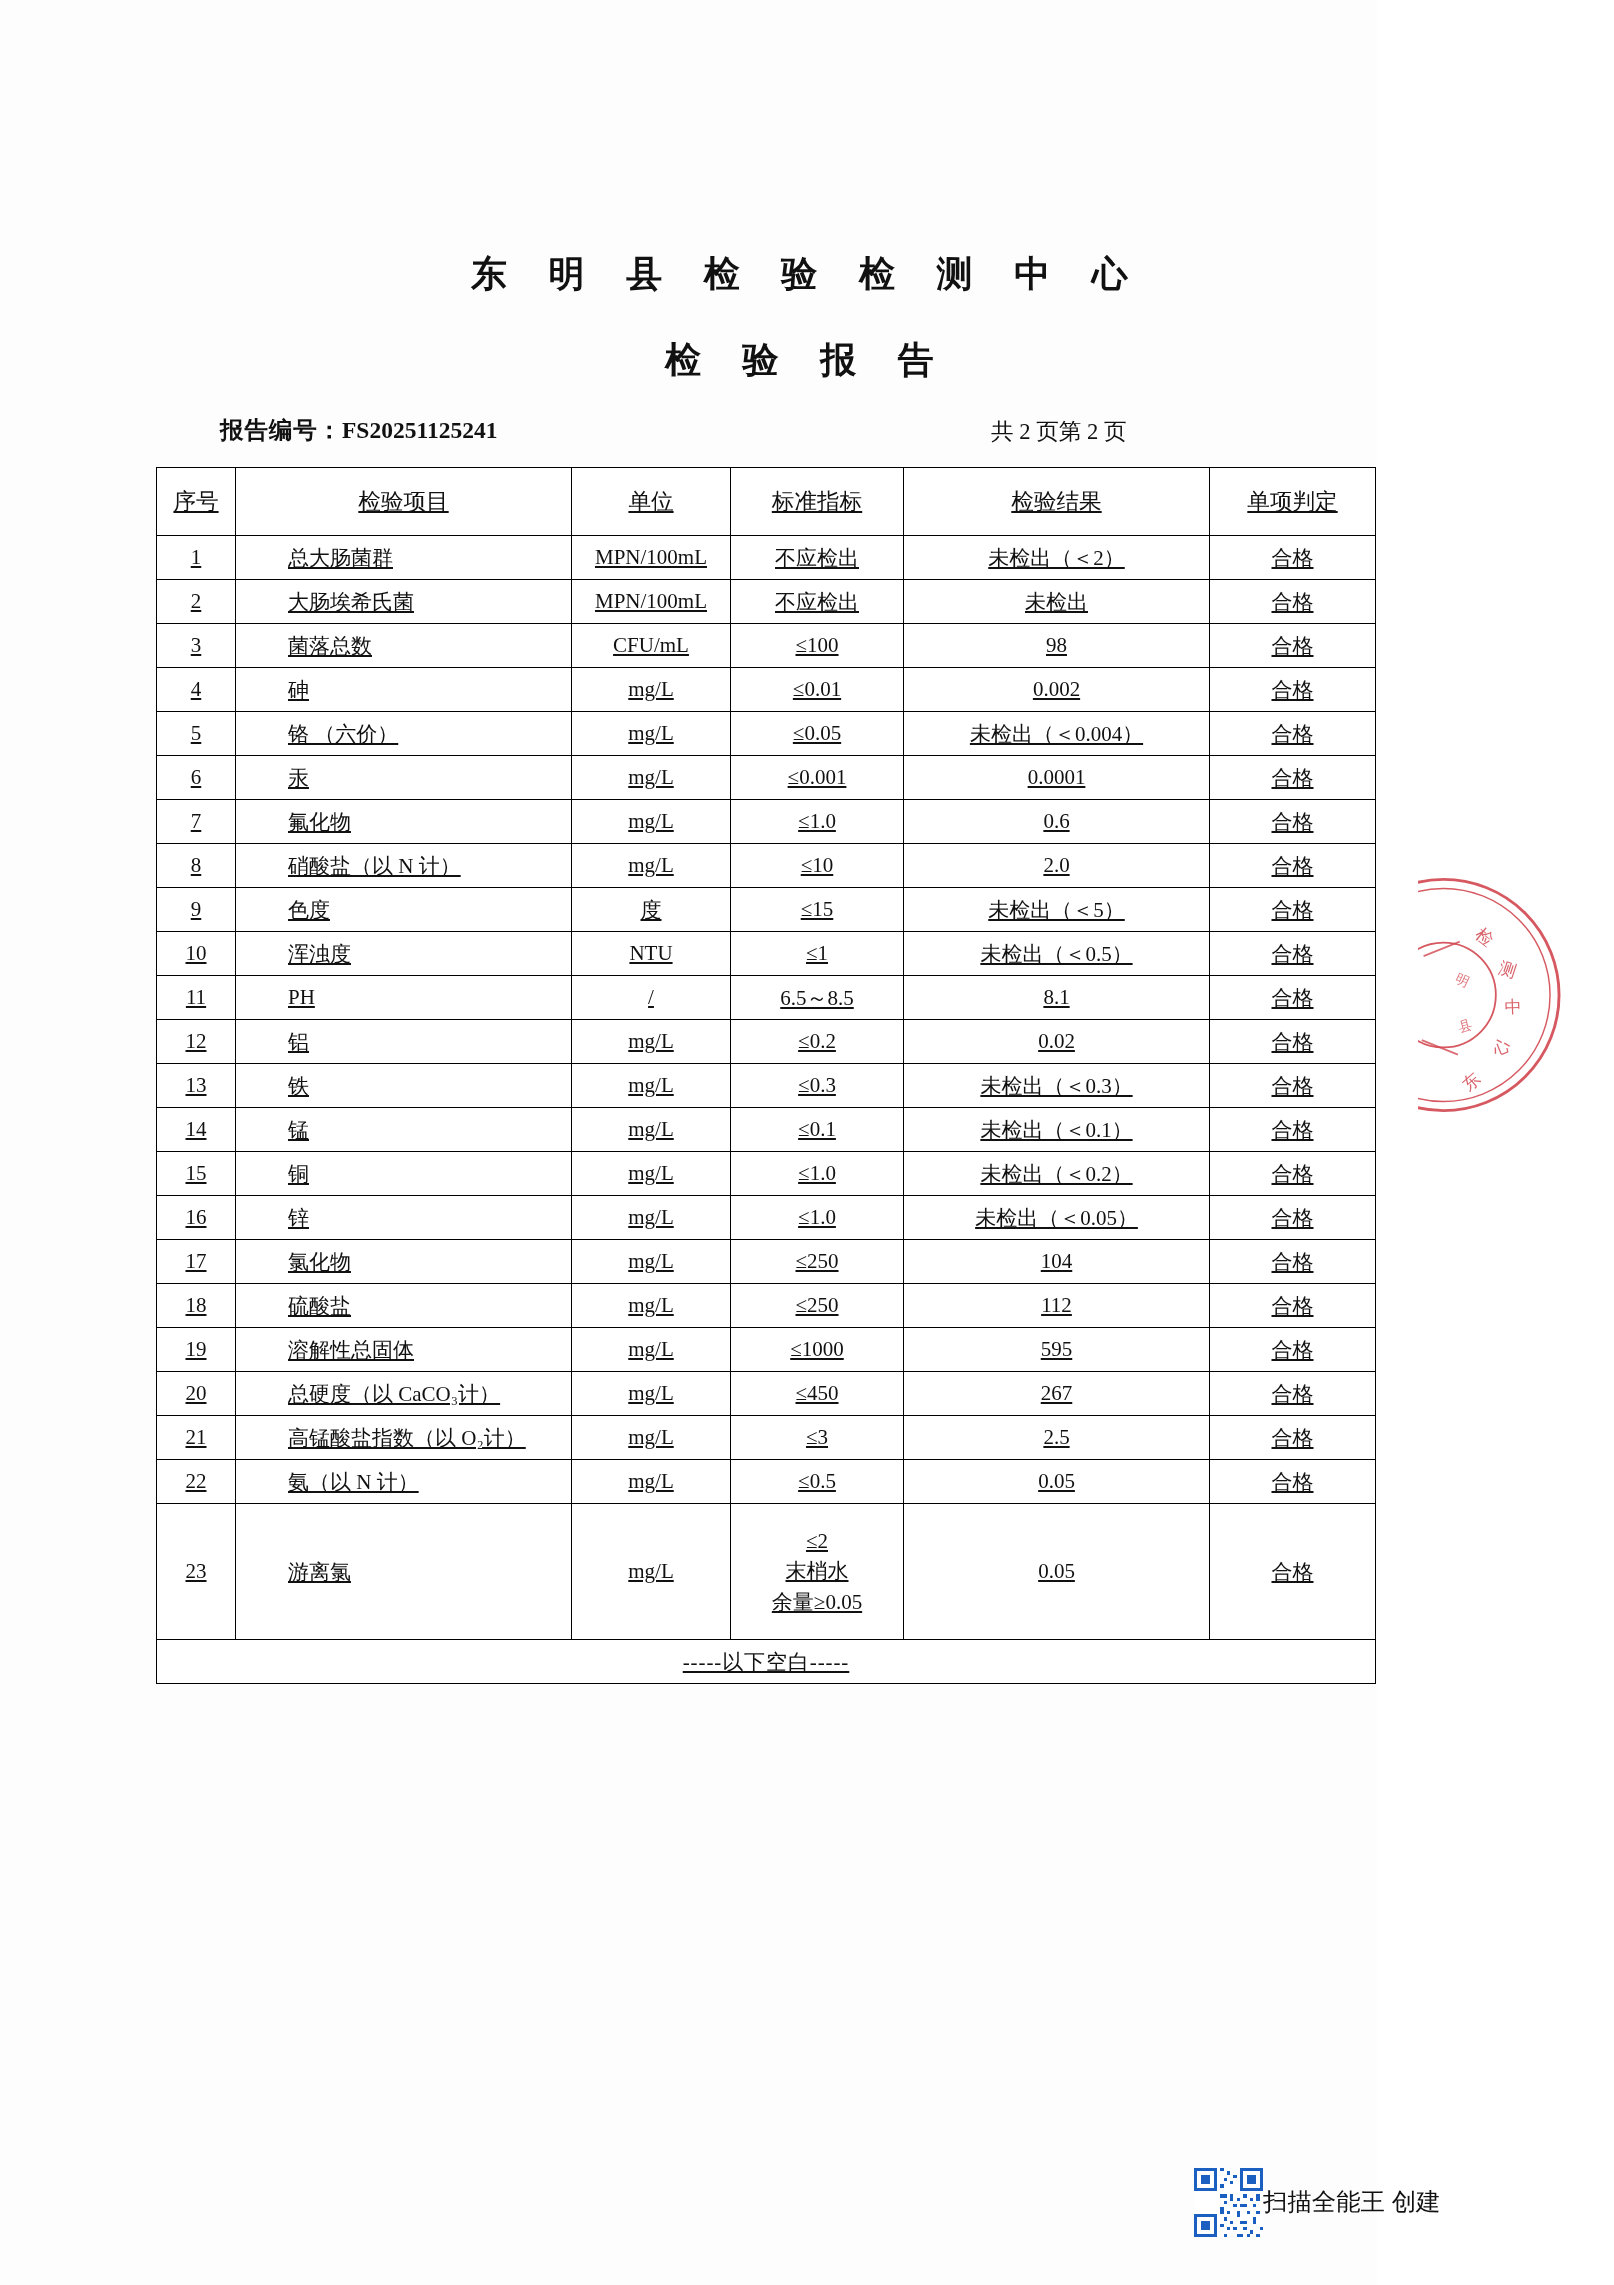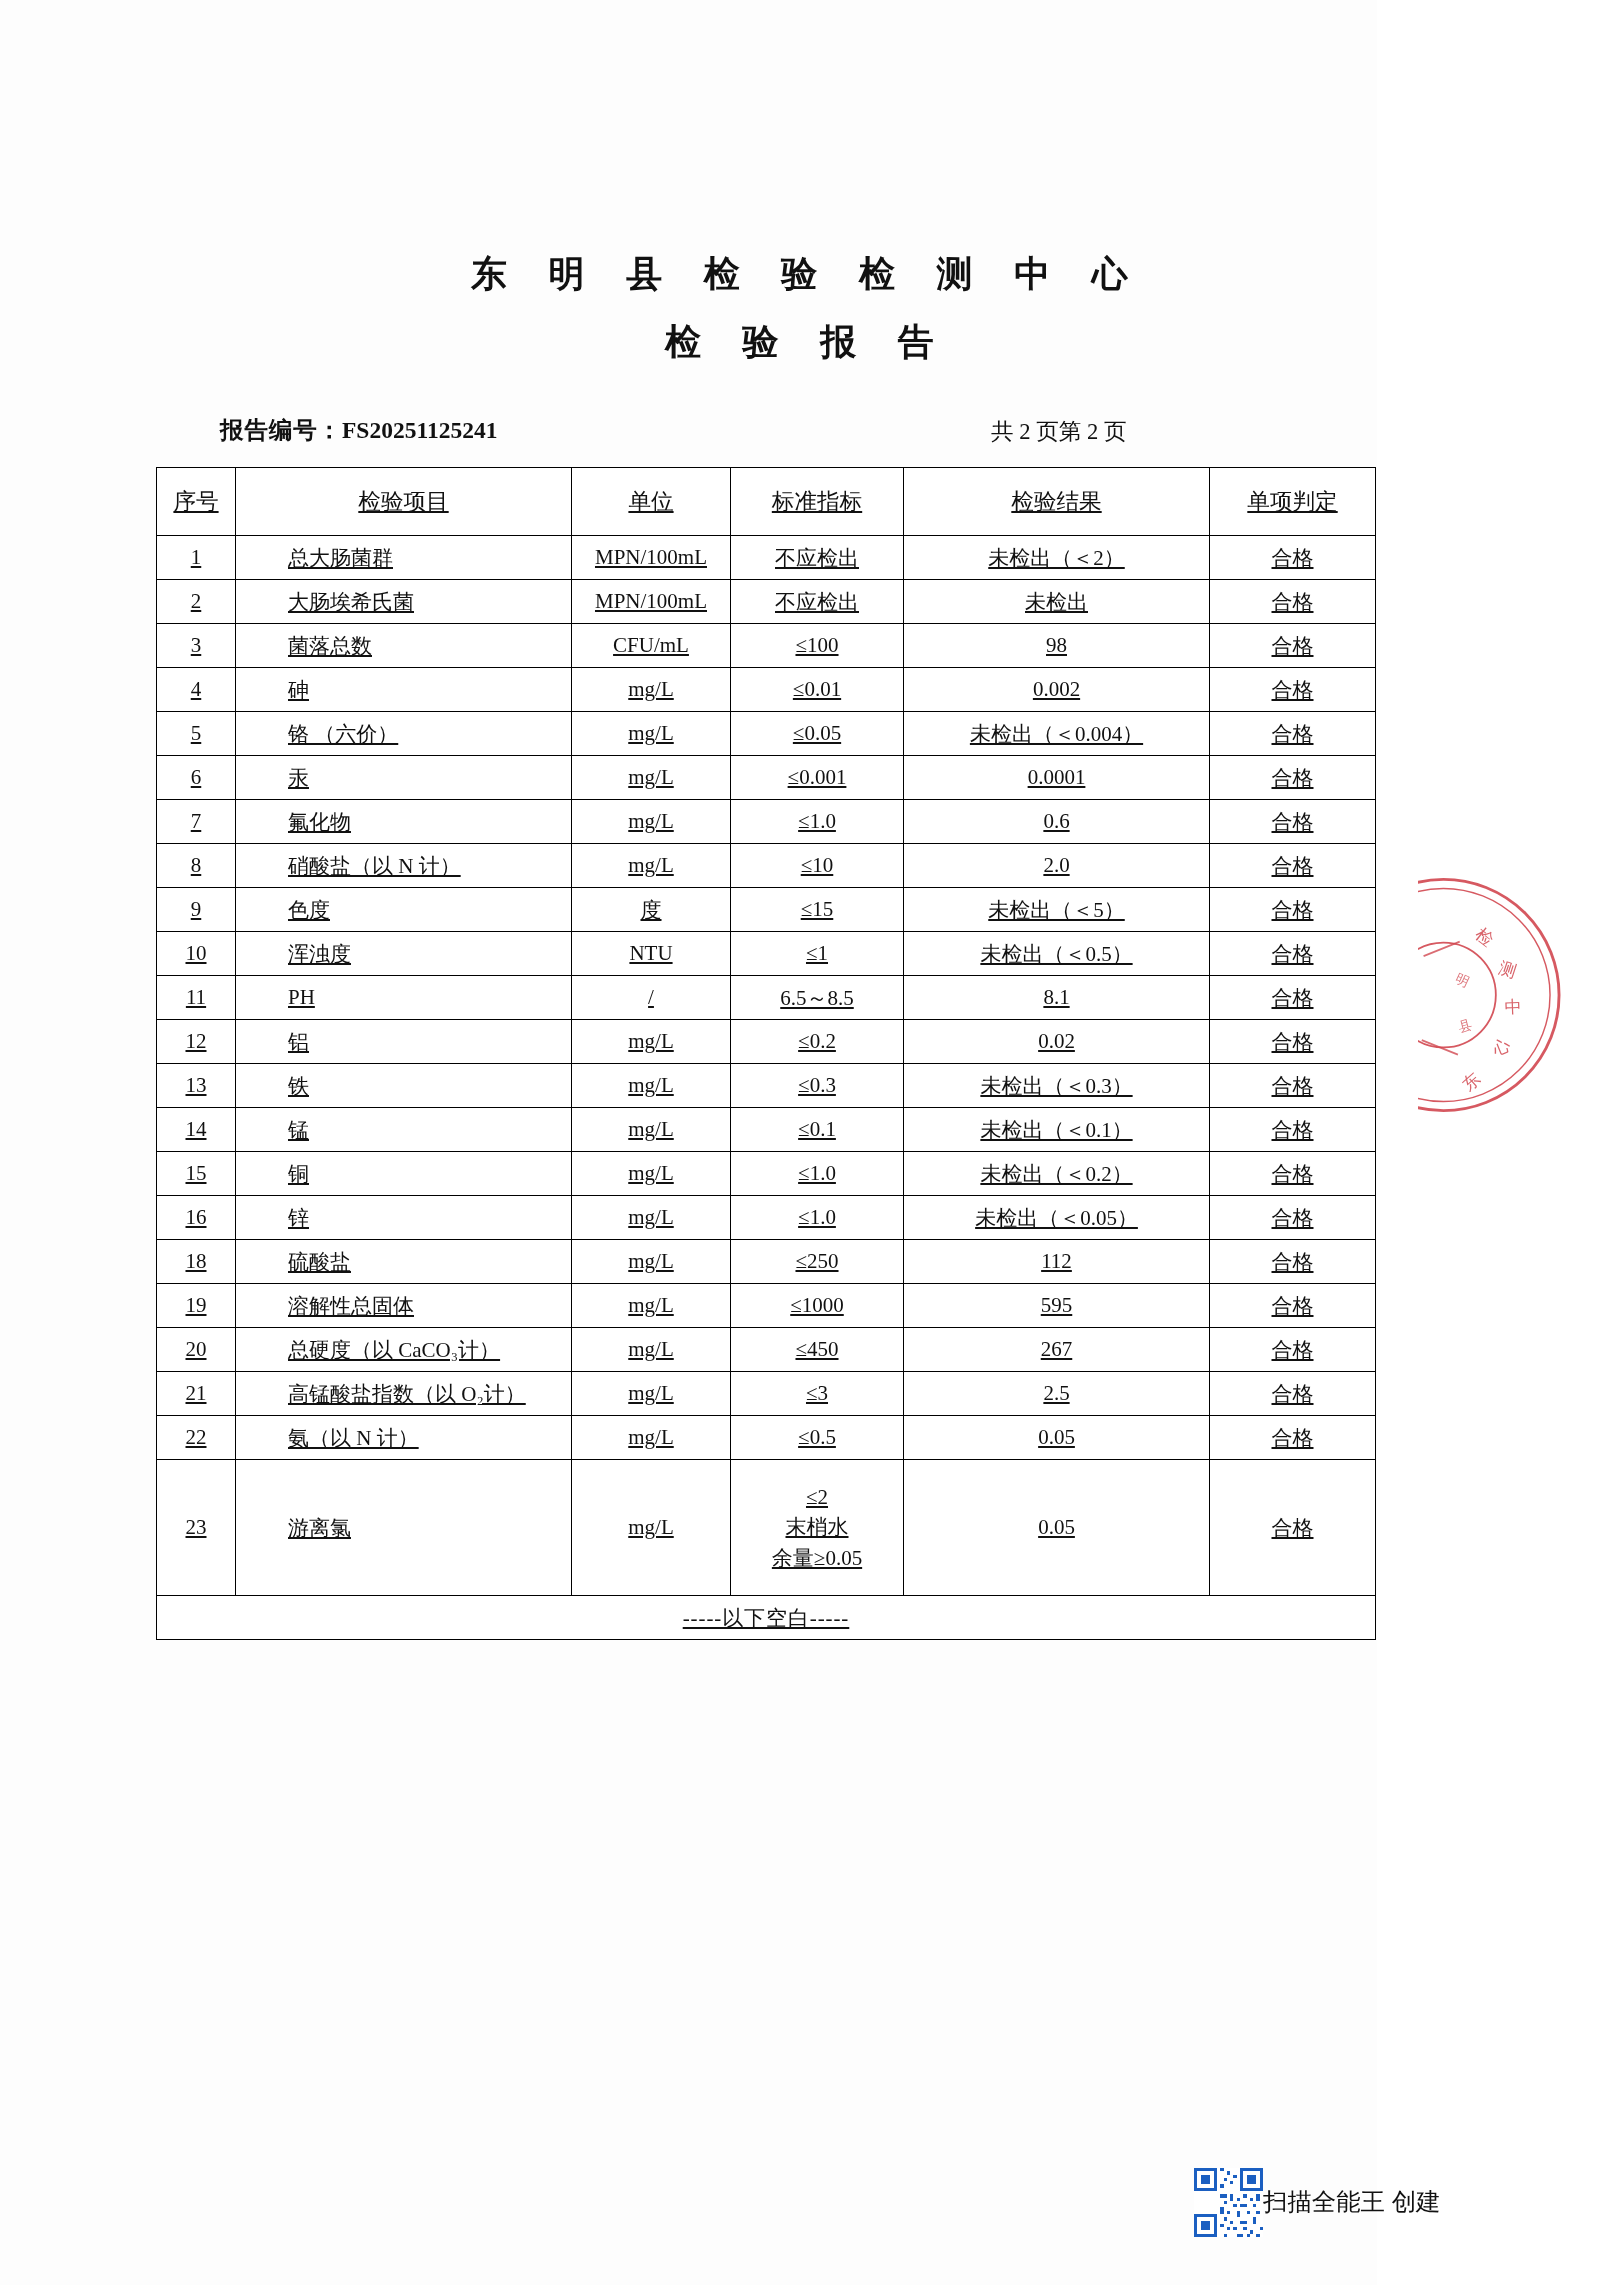--- a/index.html
+++ b/index.html
@@ -30,21 +30,21 @@
     width: 1615px;
     text-align: center;
     font-size: 36px;
     font-weight: bold;
     letter-spacing: 16.3px;
     font-family: "Liberation Serif", serif;
   }
   .doc-subtitle {
     position: absolute;
     left: 0;
-    top: 318px;
+    top: 336px;
     width: 1615px;
     text-align: center;
     font-size: 36px;
     font-weight: bold;
     letter-spacing: 16.3px;
   }
   .report-no {
     position: absolute;
     left: 220px;
     top: 414px;
@@ -291,20 +291,28 @@
             <td class="c-std">≤1.0</td>
             <td class="c-res">未检出（＜0.2）</td>
             <td class="c-judge">合格</td>
           </tr>
         <tr>
             <td class="c-no">16</td>
             <td class="c-item">锌</td>
             <td class="c-unit">mg/L</td>
             <td class="c-std">≤1.0</td>
             <td class="c-res">未检出（＜0.05）</td>
+            <td class="c-judge">合格</td>
+          </tr>
+        <tr>
+            <td class="c-no">17</td>
+            <td class="c-item">氯化物</td>
+            <td class="c-unit">mg/L</td>
+            <td class="c-std">≤250</td>
+            <td class="c-res">104</td>
             <td class="c-judge">合格</td>
           </tr>
         <tr>
             <td class="c-no">18</td>
             <td class="c-item">硫酸盐</td>
             <td class="c-unit">mg/L</td>
             <td class="c-std">≤250</td>
             <td class="c-res">112</td>
             <td class="c-judge">合格</td>
           </tr>

